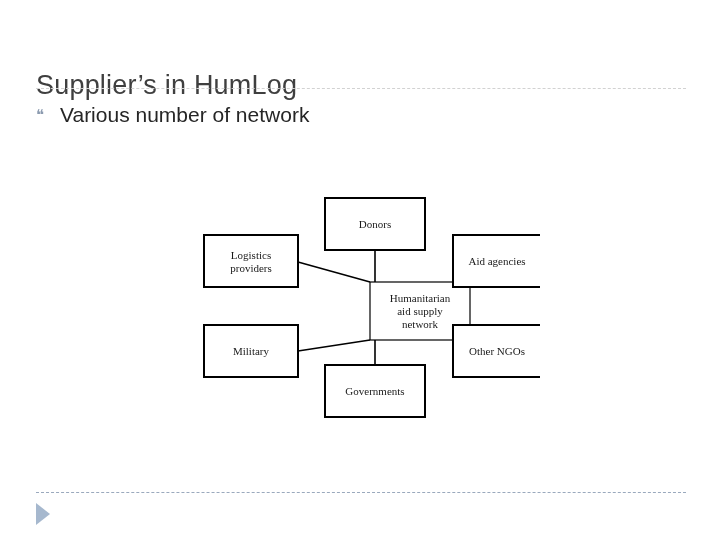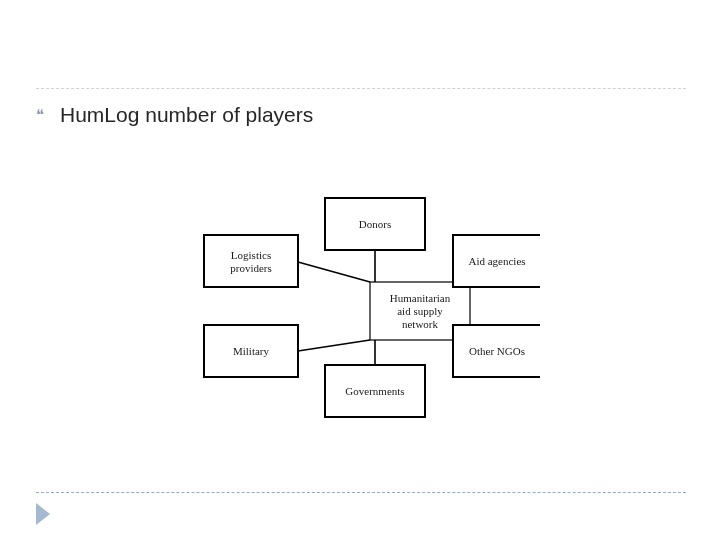--- a/index.html
+++ b/index.html
@@ -108,26 +108,27 @@
     border-left: 14px solid #a6b8ce;
     border-top: 11px solid transparent;
     border-bottom: 11px solid transparent;
   }
 </style>
 </head>
 <body>
 
 <div class="slide">
 
+  <h1 class="slide-title">Supplier’s in HumLog</h1>
 
   <div class="title-rule"></div>
 
   <div class="bullet-row">
     <span class="bullet-mark">❝</span>
-    <span class="bullet-text">HumLog number of players</span>
+    <span class="bullet-text">Various number of network</span>
   </div>
 
   <div class="diagram">
     <svg id="dgm-svg" width="350" height="230" viewBox="0 0 350 230">
       <g id="dgm-links">
           <line x1="185" y1="60" x2="185" y2="92" stroke="#000000" stroke-width="1.6"></line>
           <line x1="108" y1="72" x2="180" y2="92" stroke="#000000" stroke-width="1.6"></line>
           <line x1="108" y1="161" x2="180" y2="150" stroke="#000000" stroke-width="1.6"></line>
           <line x1="185" y1="150" x2="185" y2="175" stroke="#000000" stroke-width="1.6"></line>
           <line x1="263" y1="161" x2="280" y2="150" stroke="#000000" stroke-width="1.6"></line>

